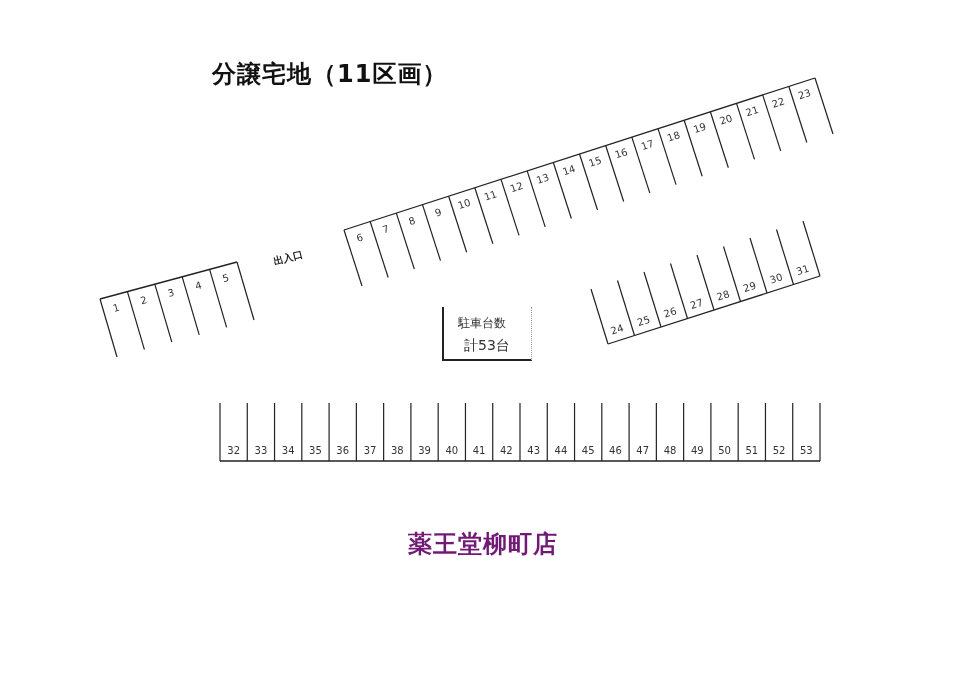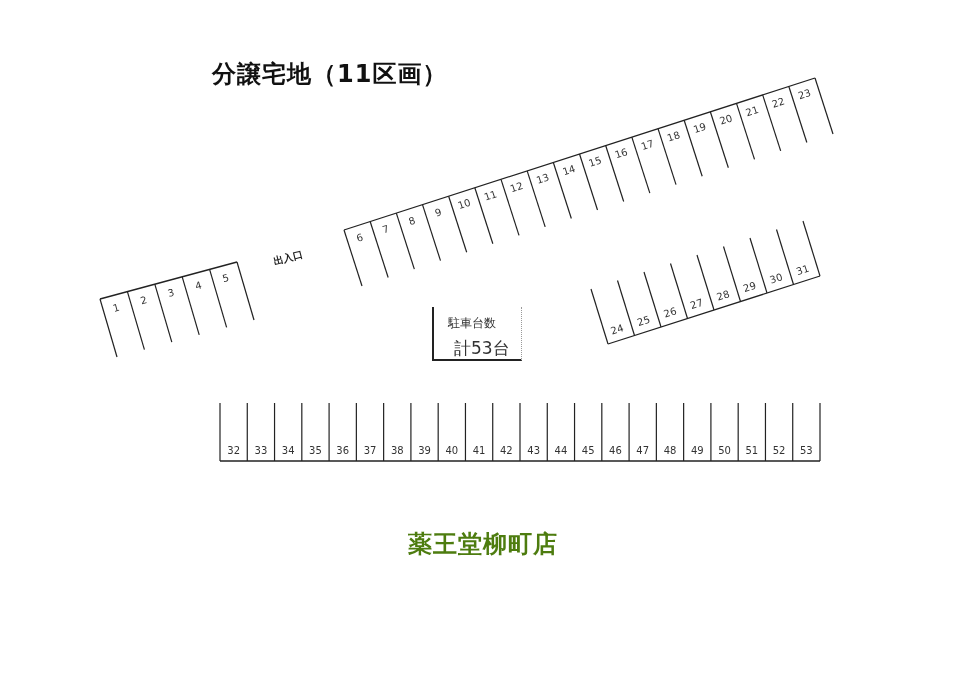--- a/index.html
+++ b/index.html
@@ -1,23 +1,23 @@
 <!DOCTYPE html>
 <html><head>
   <meta charset="utf-8">
   <style>
     html, body { margin: 0; padding: 0; background: #ffffff; }
     body { width: 955px; height: 675px; position: relative; overflow: hidden; font-family: "DejaVu Sans", sans-serif; }
     #map { position: absolute; left: 0; top: 0; width: 955px; height: 675px; }
     .title-top { position: absolute; left: 212px; top: 58px; font-size: 24px; font-weight: bold; color: #111; letter-spacing: 1px; white-space: nowrap; text-align: right; }
-    .title-bottom { position: absolute; left: 408px; top: 528px; font-size: 24px; font-weight: bold; color: #4d7c0f; letter-spacing: 1px; white-space: nowrap; }
+    .title-bottom { position: absolute; left: 408px; top: 528px; font-size: 24px; font-weight: bold; color: #701a75; letter-spacing: 1px; white-space: nowrap; }
     .entrance { position: absolute; left: 272px; top: 255px; font-size: 10px; font-weight: bold; color: #222; transform: rotate(-14deg); transform-origin: left top; white-space: nowrap; }
-    .count-box { position: absolute; left: 432px; top: 307px; width: 90px; height: 54px; border-left: 2px solid #222; border-bottom: 2px solid #222; border-right: 1px dotted #999; box-sizing: border-box; }
+    .count-box { position: absolute; left: 442px; top: 307px; width: 90px; height: 54px; border-left: 2px solid #222; border-bottom: 2px solid #222; border-right: 1px dotted #999; box-sizing: border-box; }
     .count-box .l1 { position: absolute; left: 14px; top: 8px; font-size: 12px; color: #333; white-space: nowrap; }
-    .count-box .l2 { position: absolute; left: 20px; top: 30px; font-size: 17px; color: #333; white-space: nowrap; }
+    .count-box .l2 { position: absolute; left: 20px; top: 30px; font-size: 14px; color: #333; white-space: nowrap; }
     svg text { font-family: "DejaVu Sans", sans-serif; font-size: 10px; fill: #333; }
   </style>
 </head>
 <body>
 
 <svg id="map" width="955" height="675" viewBox="0 0 955 675" xmlns="http://www.w3.org/2000/svg">
     <g></g>
     <line x1="100" y1="299" x2="237" y2="262" stroke="#222222" stroke-width="1.3"></line>
     <line x1="100" y1="299" x2="117" y2="357" stroke="#222222" stroke-width="1.2"></line>
     <line x1="127.4" y1="291.6" x2="144.4" y2="349.6" stroke="#222222" stroke-width="1.2"></line>

